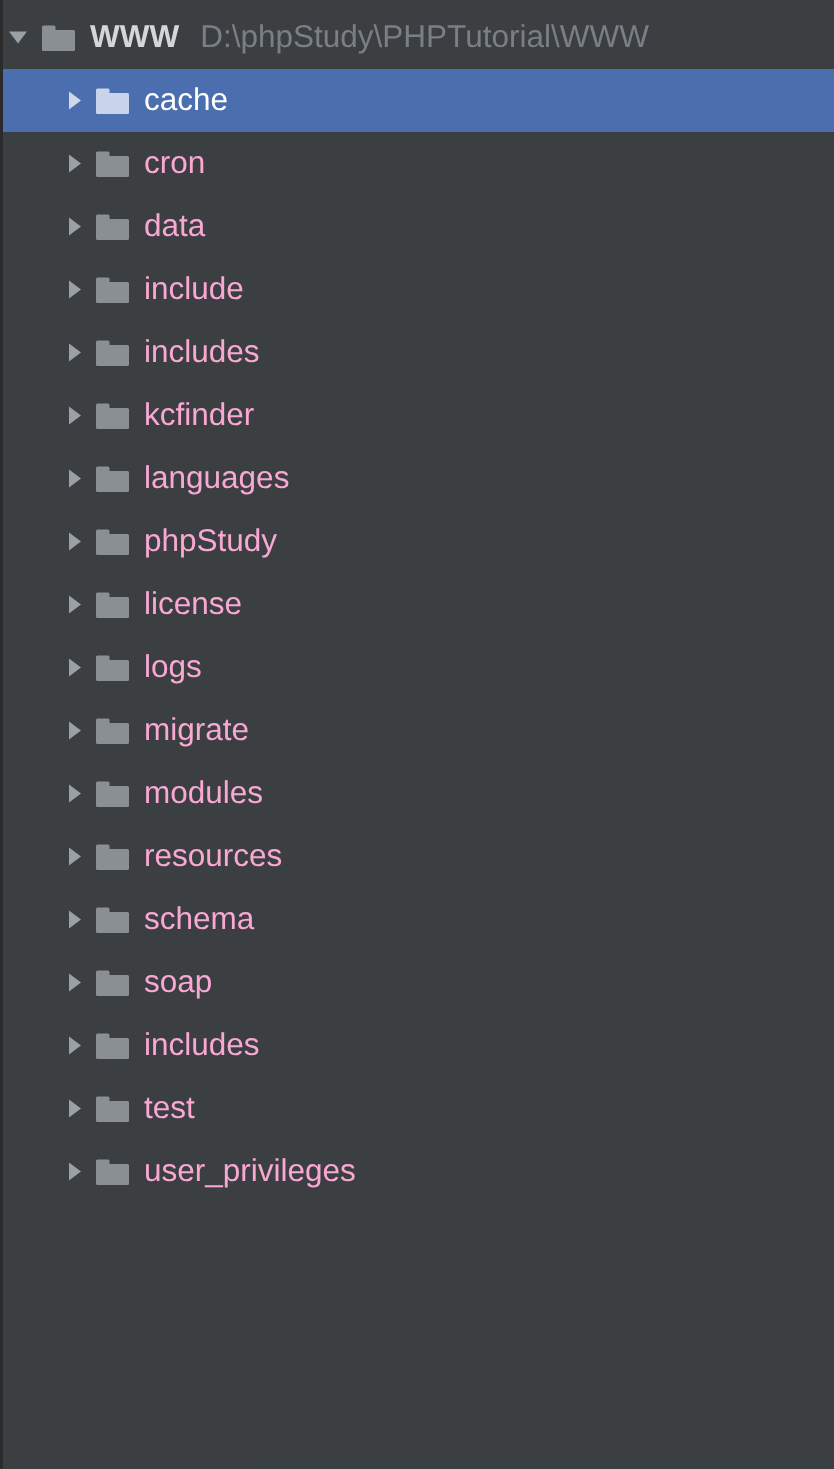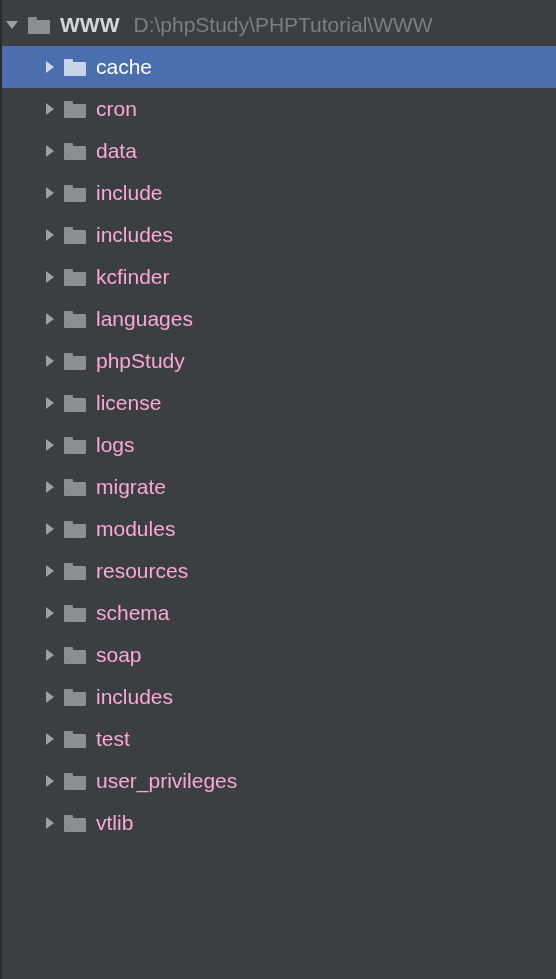--- a/index.html
+++ b/index.html
@@ -201,20 +201,15 @@
       <div class="tree-row child">
         <span class="arrow collapsed"></span>
         <span class="folder-icon"></span>
         <span class="label">test</span>
       </div>
       <div class="tree-row child">
         <span class="arrow collapsed"></span>
         <span class="folder-icon"></span>
         <span class="label">user_privileges</span>
       </div>
-      <div class="tree-row child">
-        <span class="arrow collapsed"></span>
-        <span class="folder-icon"></span>
-        <span class="label">vtlib</span>
-      </div>
     </div>
 
 </div>
 
 </body></html>

